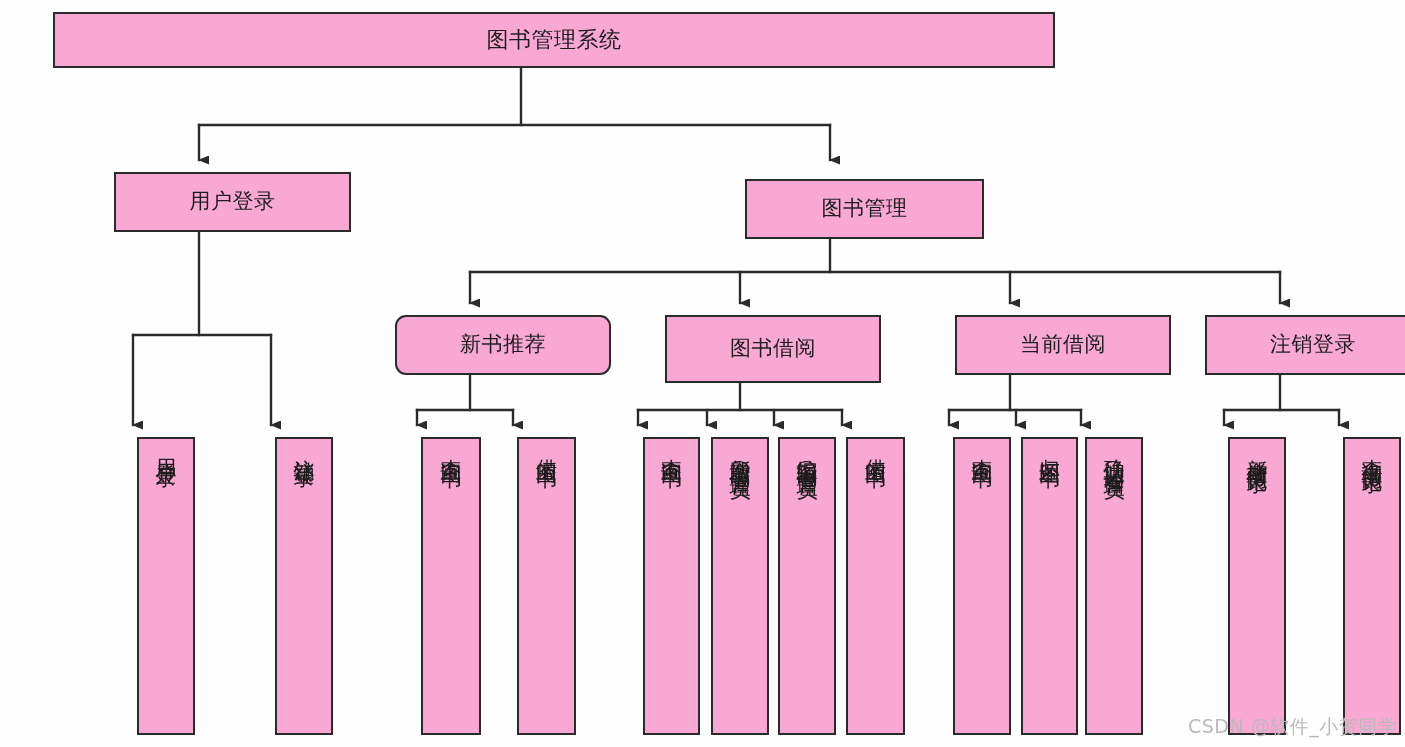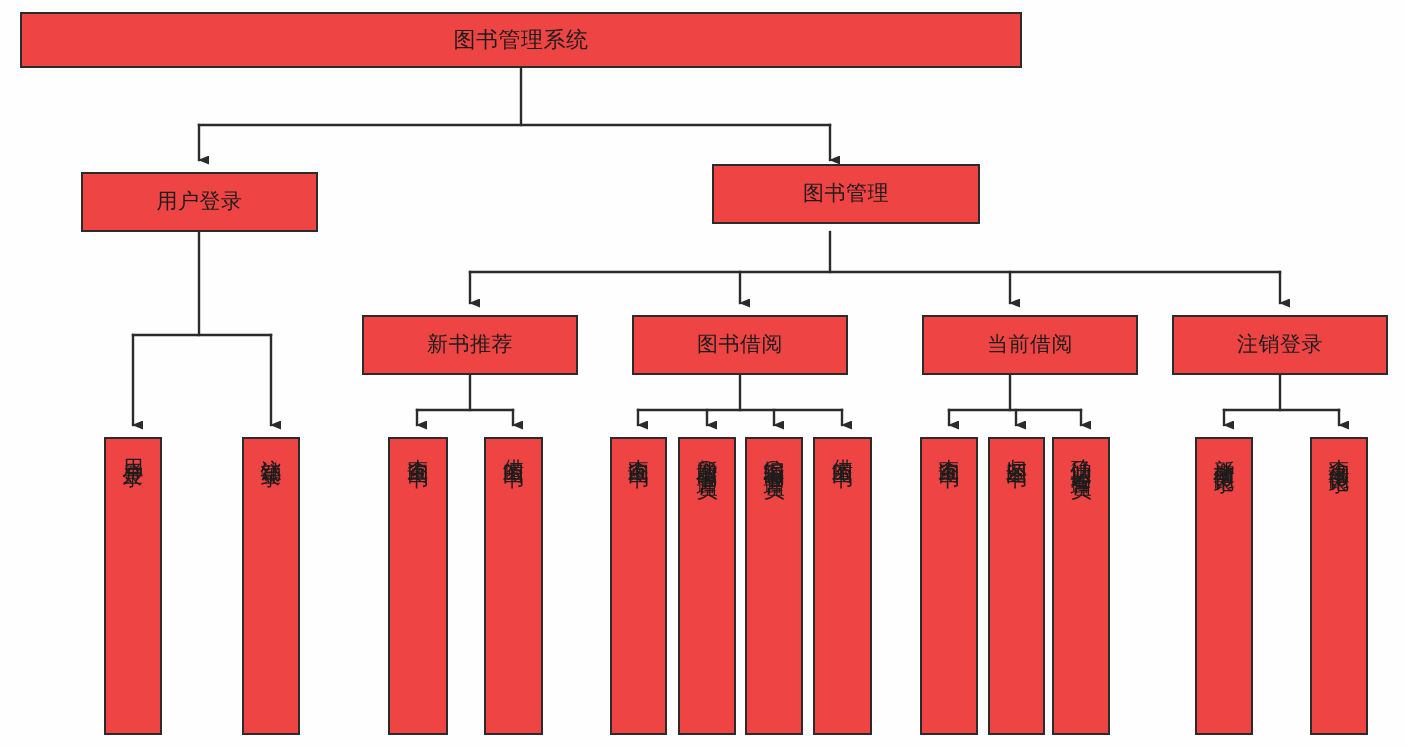--- a/index.html
+++ b/index.html
@@ -17,26 +17,27 @@
   }
   #edges{
     position:absolute;
     left:0;top:0;
     width:1405px;height:747px;
     pointer-events:none;
   }
   .node{
     position:absolute;
     box-sizing:border-box;
-    background:#ef4444;
+    background:#f9a8d4;
     border:2.2px solid #2b2b2b;
     display:flex;
     align-items:center;
     justify-content:center;
     z-index:2;
+    margin-left:33px;
   }
   .node .label{
     font-size:21px;
     line-height:1.22;
     letter-spacing:0.5px;
     color:#1c1c1c;
     white-space:nowrap;
     text-align:center;
   }
   .node.root .label{font-size:22px;}
@@ -141,31 +142,31 @@
       <div class="node root" style="left: 20px; top: 12px; width: 1002px; height: 56px;">
         <div class="vcenter">
           <span class="label">图书管理系统</span>
         </div>
       </div>
       <div class="node level2" style="left: 81px; top: 172px; width: 237px; height: 60px;">
         <div class="vcenter">
           <span class="label">用户登录</span>
         </div>
       </div>
-      <div class="node level2" style="left: 712px; top: 164px; width: 268px; height: 60px;">
+      <div class="node level2" style="left: 712px; top: 179px; width: 239px; height: 60px;">
         <div class="vcenter">
           <span class="label">图书管理</span>
         </div>
       </div>
-      <div class="node level3" style="left: 362px; top: 315px; width: 216px; height: 60px;">
+      <div class="node level3" style="left: 362px; top: 315px; width: 216px; height: 60px; border-radius: 11px;">
         <div class="vcenter">
           <span class="label">新书推荐</span>
         </div>
       </div>
-      <div class="node level3" style="left: 632px; top: 315px; width: 216px; height: 60px;">
+      <div class="node level3" style="left: 632px; top: 315px; width: 216px; height: 68px;">
         <div class="vcenter">
           <span class="label">图书借阅</span>
         </div>
       </div>
       <div class="node level3" style="left: 922px; top: 315px; width: 216px; height: 60px;">
         <div class="vcenter">
           <span class="label">当前借阅</span>
         </div>
       </div>
       <div class="node level3" style="left: 1172px; top: 315px; width: 216px; height: 60px;">
@@ -233,13 +234,14 @@
           <span class="label">新增借阅记录</span>
         </div>
       </div>
       <div class="node leaf" style="left: 1310px; top: 437px; width: 58px; height: 298px;">
         <div class="vtop">
           <span class="label">查询借阅记录</span>
         </div>
       </div>
     </div>
 
+  <div id="watermark">CSDN @软件_小贺同学</div>
 </div>
 
 </body></html>

